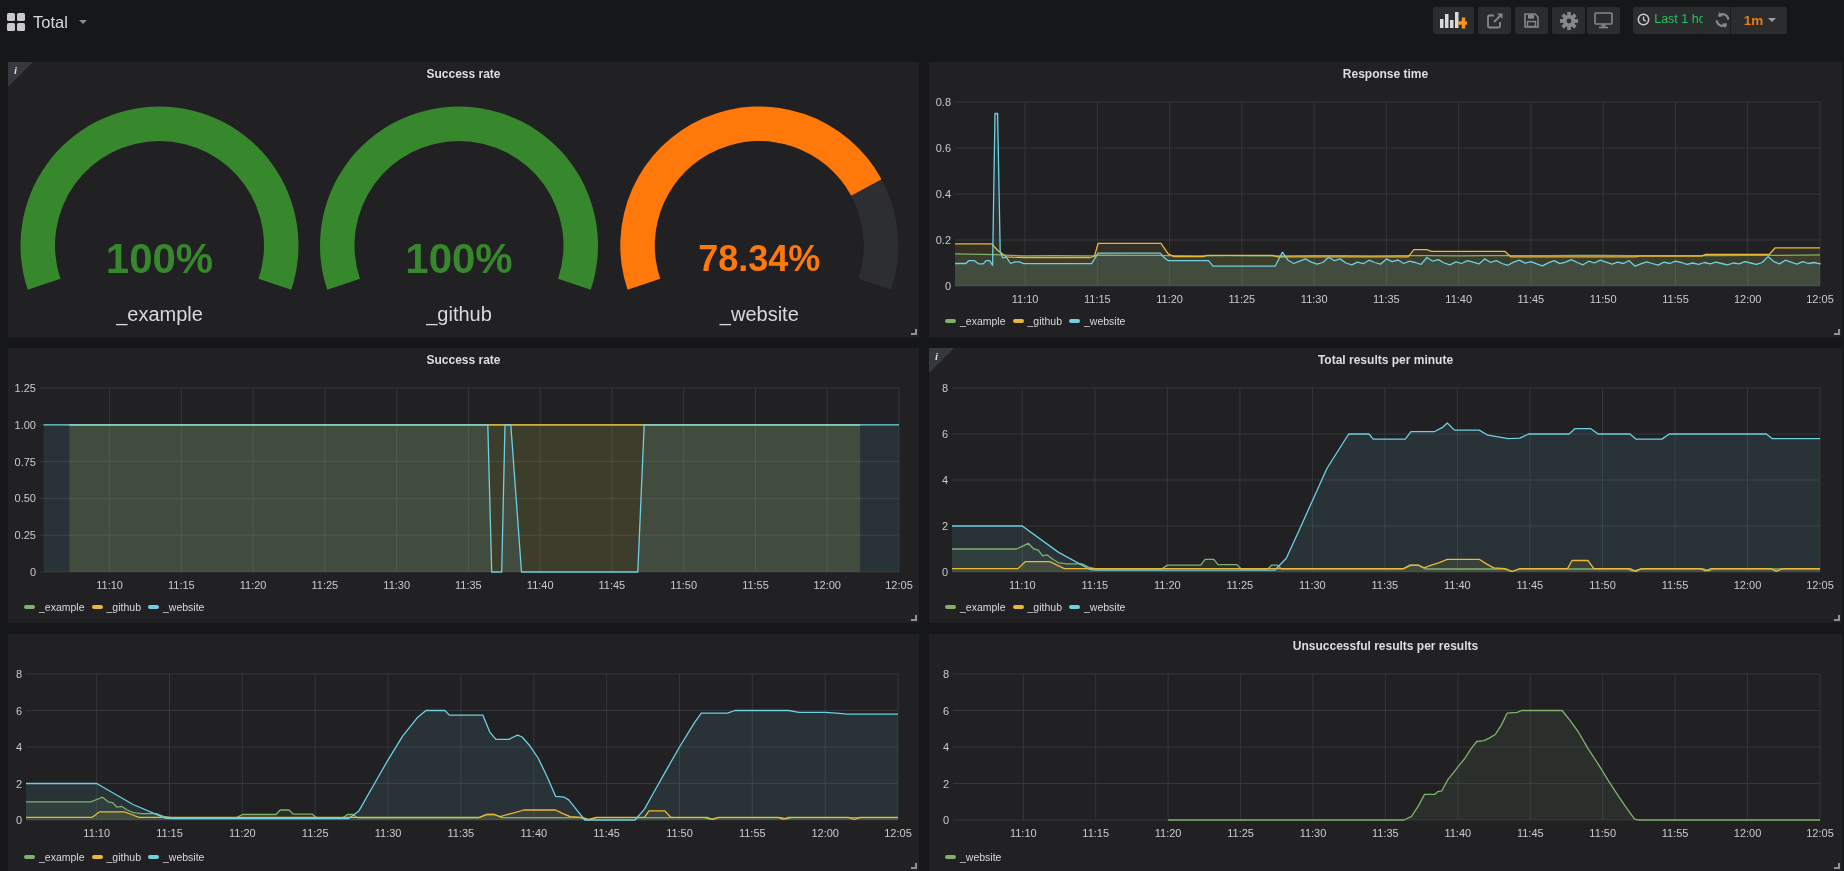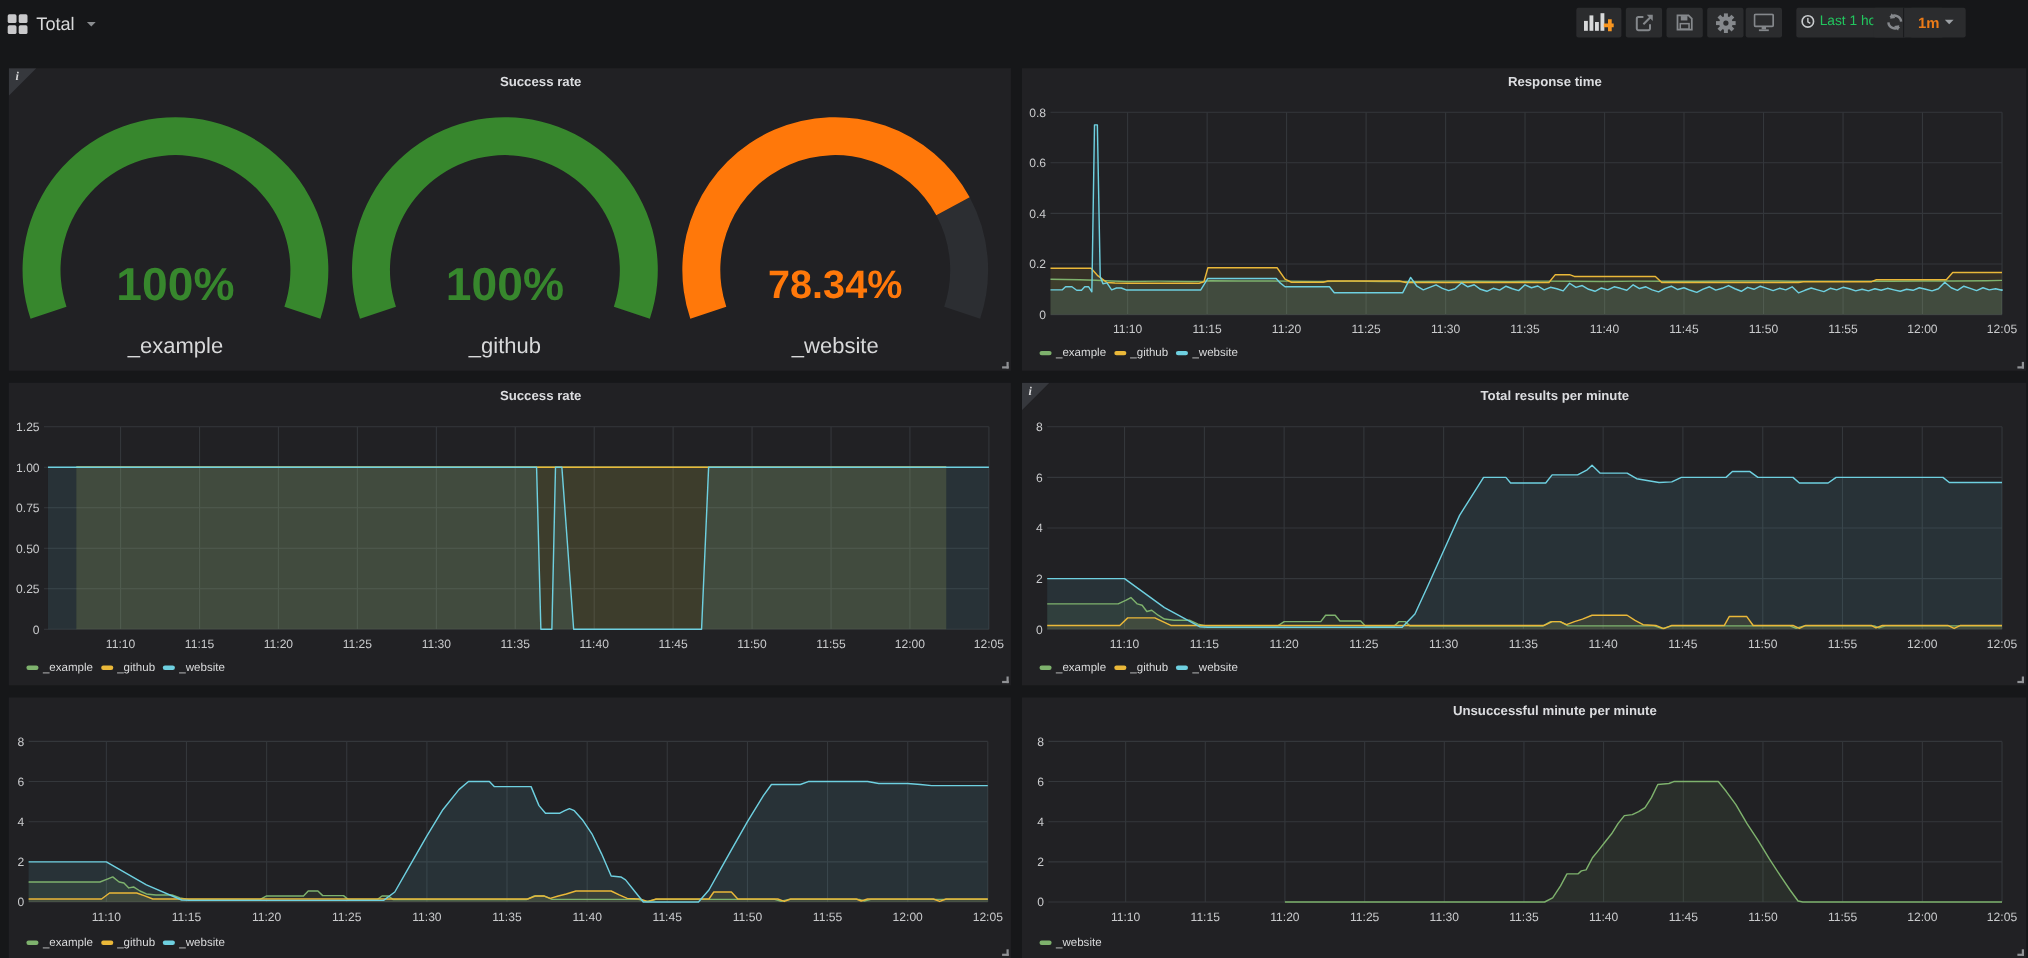--- a/index.html
+++ b/index.html
@@ -1,18 +1,18 @@
 <!DOCTYPE html>
 <html><head><meta charset="utf-8"><style>
 * { margin:0; padding:0; box-sizing:border-box; }
 html,body { width:1844px; height:871px; background:#161719; overflow:hidden;
   font-family:"Liberation Sans", sans-serif; position:relative; }
 .panel { position:absolute; background:#212124; overflow:hidden; }
 .ptitle { position:absolute; left:0; top:5px; width:100%; text-align:center;
-  font-size:12px; font-weight:bold; color:#dcdde0;margin-left:28px; }
+  font-size:12px; font-weight:bold; color:#dcdde0; }
 .legend { position:absolute; display:flex; align-items:center; font-size:10.5px;
   color:#d8d9da; white-space:nowrap; }
 .li { display:inline-flex; align-items:center; margin-right:7px; }
 .dash { display:inline-block; width:11px; height:4px; border-radius:2px; margin-right:4px; }
 .icorner { position:absolute; left:0; top:0; width:0; height:0;
   border-top:25px solid #36383d; border-right:25px solid transparent; }
 .iglyph { position:absolute; left:6px; top:2px; font-size:11px; font-weight:bold;
   font-family:"Liberation Serif", serif; font-style:italic; color:#d8d9da; }
 .rescorner { position:absolute; right:2px; bottom:2px; width:6px; height:6px;
   border-right:2px solid #909295; border-bottom:2px solid #909295; }
@@ -313,21 +313,21 @@
       <path d="M18.0 149.5L88.7 149.5L125.1 170.5L157.1 184.2L164.4 184.5L340.7 184.5L350.9 176.9L365.5 151.3L380.1 125.8L394.6 102.1L409.2 83.8L417.9 76.5L436.9 76.5L441.3 81.1L474.8 81.1L482.0 98.4L487.9 105.3L501.0 105.3L505.4 103.0L509.7 101.1L514.1 103.0L521.4 111.2L530.1 124.0L538.9 142.2L547.6 162.3L556.4 163.2L560.7 165.9L569.5 176.9L576.8 186.0L627.0 186.0L636.5 175.1L646.7 156.8L656.9 138.6L671.5 113.0L686.0 89.3L693.3 79.2L719.5 79.2L726.8 76.5L780.7 76.5L790.9 78.3L817.2 78.3L828.8 79.2L839.0 80.2L890.0 80.2" fill="none" stroke="#6ED0E0" stroke-width="1.3" stroke-linejoin="round"></path>
     </svg>
     <div class="legend" style="left:16px;top:217px">
       <span class="li"><span class="dash" style="background:#7EB26D"></span>_example</span>
       <span class="li"><span class="dash" style="background:#EAB839"></span>_github</span>
       <span class="li"><span class="dash" style="background:#6ED0E0"></span>_website</span>
     </div>
     <div class="rescorner"></div>
   </div>
 <div class="panel" style="left:929px;top:634px;width:913px;height:237px">
-    <div class="ptitle">Unsuccessful minute per minute</div>
+    <div class="ptitle">Unsuccessful results per results</div>
     <svg width="913" height="237" style="position:absolute;left:0;top:0">
       <line x1="24" y1="186.0" x2="891" y2="186.0" stroke="#34373b" stroke-width="1"></line>
       <line x1="24" y1="149.5" x2="891" y2="149.5" stroke="#34373b" stroke-width="1"></line>
       <line x1="24" y1="113.0" x2="891" y2="113.0" stroke="#34373b" stroke-width="1"></line>
       <line x1="24" y1="76.5" x2="891" y2="76.5" stroke="#34373b" stroke-width="1"></line>
       <line x1="24" y1="40.0" x2="891" y2="40.0" stroke="#34373b" stroke-width="1"></line>
       <line x1="94.3" y1="40.0" x2="94.3" y2="186.0" stroke="#34373b" stroke-width="1"></line>
       <line x1="166.7" y1="40.0" x2="166.7" y2="186.0" stroke="#34373b" stroke-width="1"></line>
       <line x1="239.1" y1="40.0" x2="239.1" y2="186.0" stroke="#34373b" stroke-width="1"></line>
       <line x1="311.6" y1="40.0" x2="311.6" y2="186.0" stroke="#34373b" stroke-width="1"></line>

